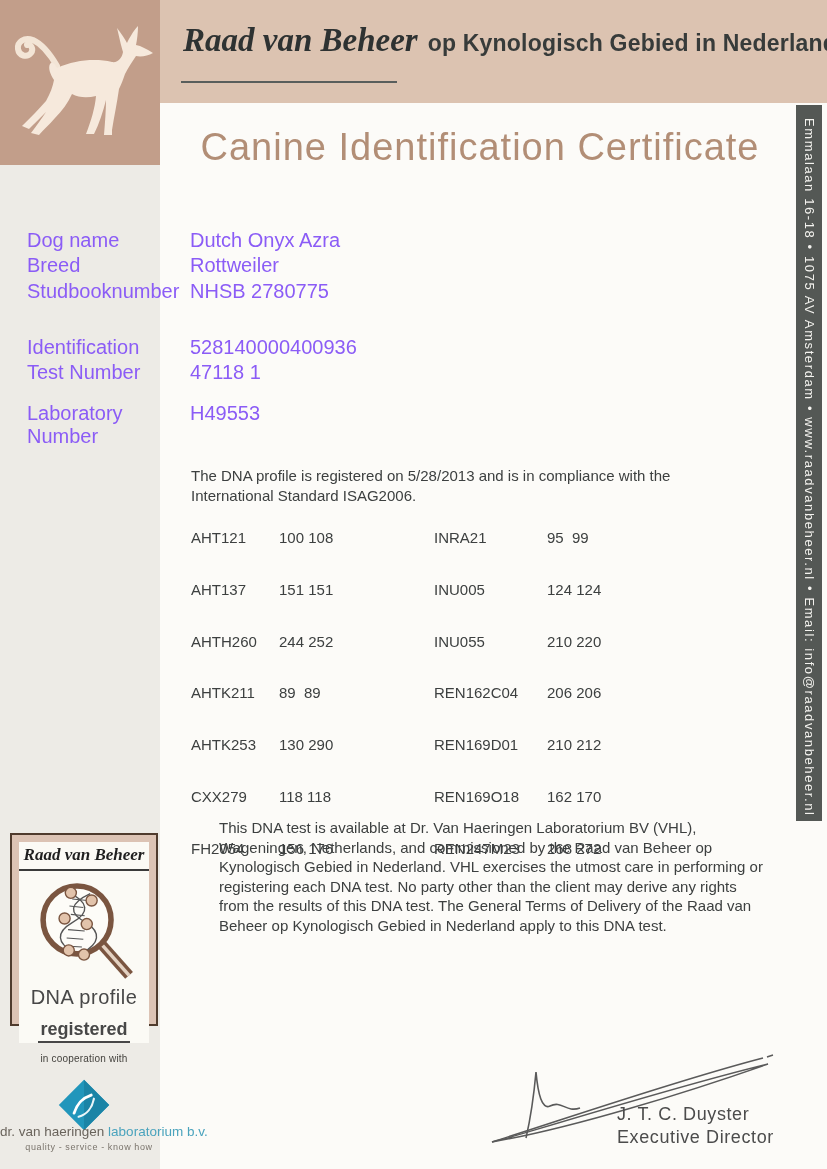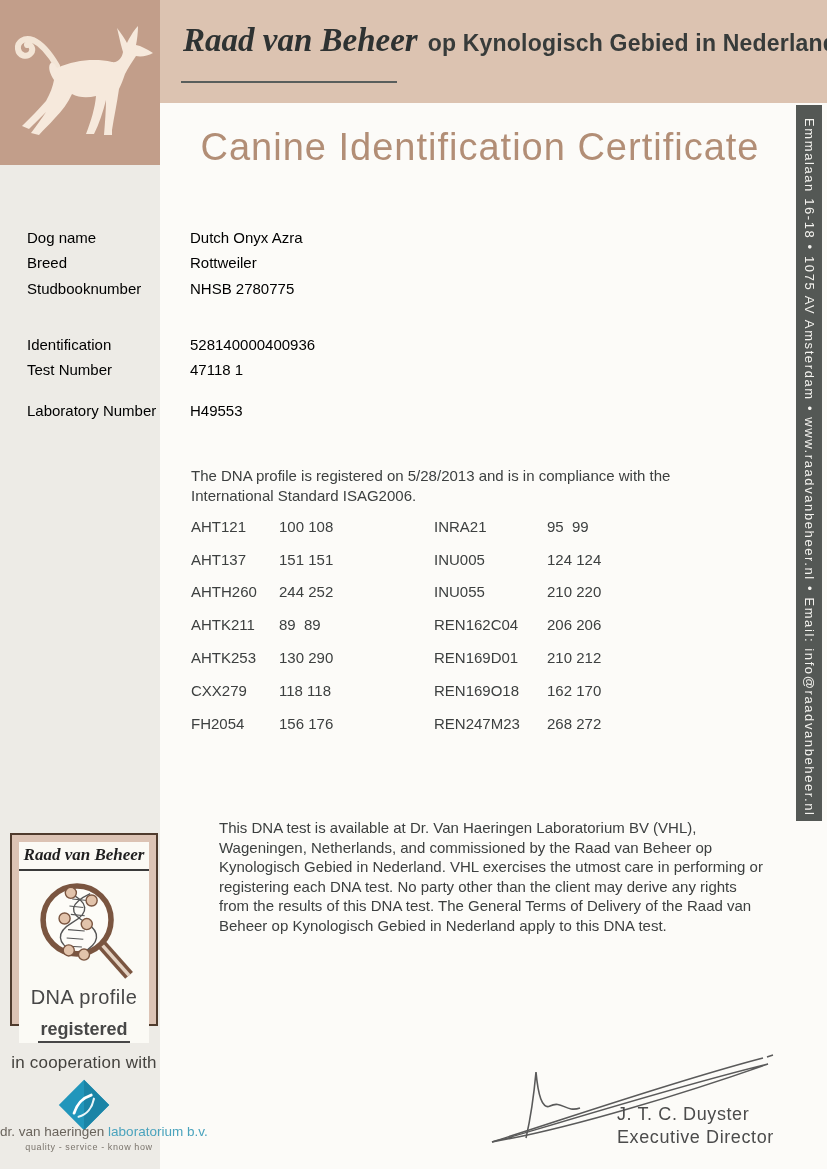--- a/index.html
+++ b/index.html
@@ -26,29 +26,29 @@
     writing-mode:vertical-rl; text-align:left;
     color:#f4f3ef; font-size:13px; letter-spacing:1.6px; padding:13px 0 0 0;
     line-height:26px; white-space:nowrap;
   }
   
   .cert-title {
     position:absolute; left:170px; top:126px; width:620px; text-align:center;
     font-size:38px; color:#b28e76; letter-spacing:1px; font-weight:400;
   }
   
-  .frow { position:absolute; left:27px; display:flex; font-size:15px; color:#000000; }
+  .frow { position:absolute; left:27px; display:flex; font-size:20px; color:#8b5cf6; }
   .frow .flabel { width:163px; }
   .fr1{top:229px} .fr2{top:254px} .fr3{top:280px}
   .fr4{top:336px} .fr5{top:361px} .fr6{top:402px}
   
   .reg-note { position:absolute; left:191px; top:466px; width:556px; font-size:15px; line-height:20px; color:#3d4040; }
   
   .marker-table { position:absolute; left:191px; top:510px; width:575px; }
-  .mrow { display:flex; height:32.8px; align-items:center; font-size:15px; color:#3d4040; }
+  .mrow { display:flex; height:32.8px; align-items:flex-start; font-size:15px; color:#3d4040;margin-top:19px; }
   .mc1 { width:88px; } .mv1 { width:155px; white-space:pre; }
   .mc2 { width:113px; } .mv2 { flex:1; white-space:pre; }
   
   .disclaimer { position:absolute; left:191px; top:818px; width:549px; font-size:15px; line-height:19.6px; color:#3d4040;margin-left:28px; }
   
   .stamp {
     position:absolute; left:10px; top:833px; width:148px; height:193px;
     background:#dcc3b4; border:2px solid #4f3b2d; padding:7px 7px 8px 7px;
     display:flex; flex-direction:column;
   }
@@ -57,21 +57,21 @@
     width:100%; text-align:center; font-family:"Liberation Serif", serif; font-style:italic;
     font-weight:bold; font-size:17px; color:#1f1f1f; padding:3px 0 4px 0;
     border-bottom:2px solid #3a3a3a;
   }
   .stamp-panel svg { margin-top:3px; }
   .stamp-line1 { font-size:20px; font-weight:normal; color:#474747; letter-spacing:0.5px; margin-top:-2px; }
   .stamp-line2 { font-size:18px; font-weight:bold; color:#474747; border-bottom:2px solid #474747;
                  padding:0 2px 1px 2px; margin-top:10px; }
   
   .coop-label { position:absolute; left:0; top:1053px; width:168px; text-align:center;
-                font-size:17px; color:#44423e; letter-spacing:0.2px; }
+                font-size:10px; color:#44423e; letter-spacing:0.2px; }
   .vhl-logo { position:absolute; left:57px; top:1078px; }
   .vhl-name { position:absolute; left:0; top:1124px; width:178px; text-align:center;
               font-size:13.5px; white-space:nowrap; }
   .vhl-dark { color:#6a645c; } .vhl-teal { color:#4aa3bd; }
   .vhl-tagline { position:absolute; left:0; top:1142px; width:178px; text-align:center;
                  font-size:9px; color:#7a746c; letter-spacing:0.6px; }
   
   .sig-svg { position:absolute; left:478px; top:1050px; }
   .sig-name { position:absolute; left:617px; top:1104px; font-size:18px; color:#4c4c4c; letter-spacing:0.6px; }
   .sig-role { position:absolute; left:617px; top:1127px; font-size:18px; color:#4c4c4c; letter-spacing:0.6px;text-align:right; }

